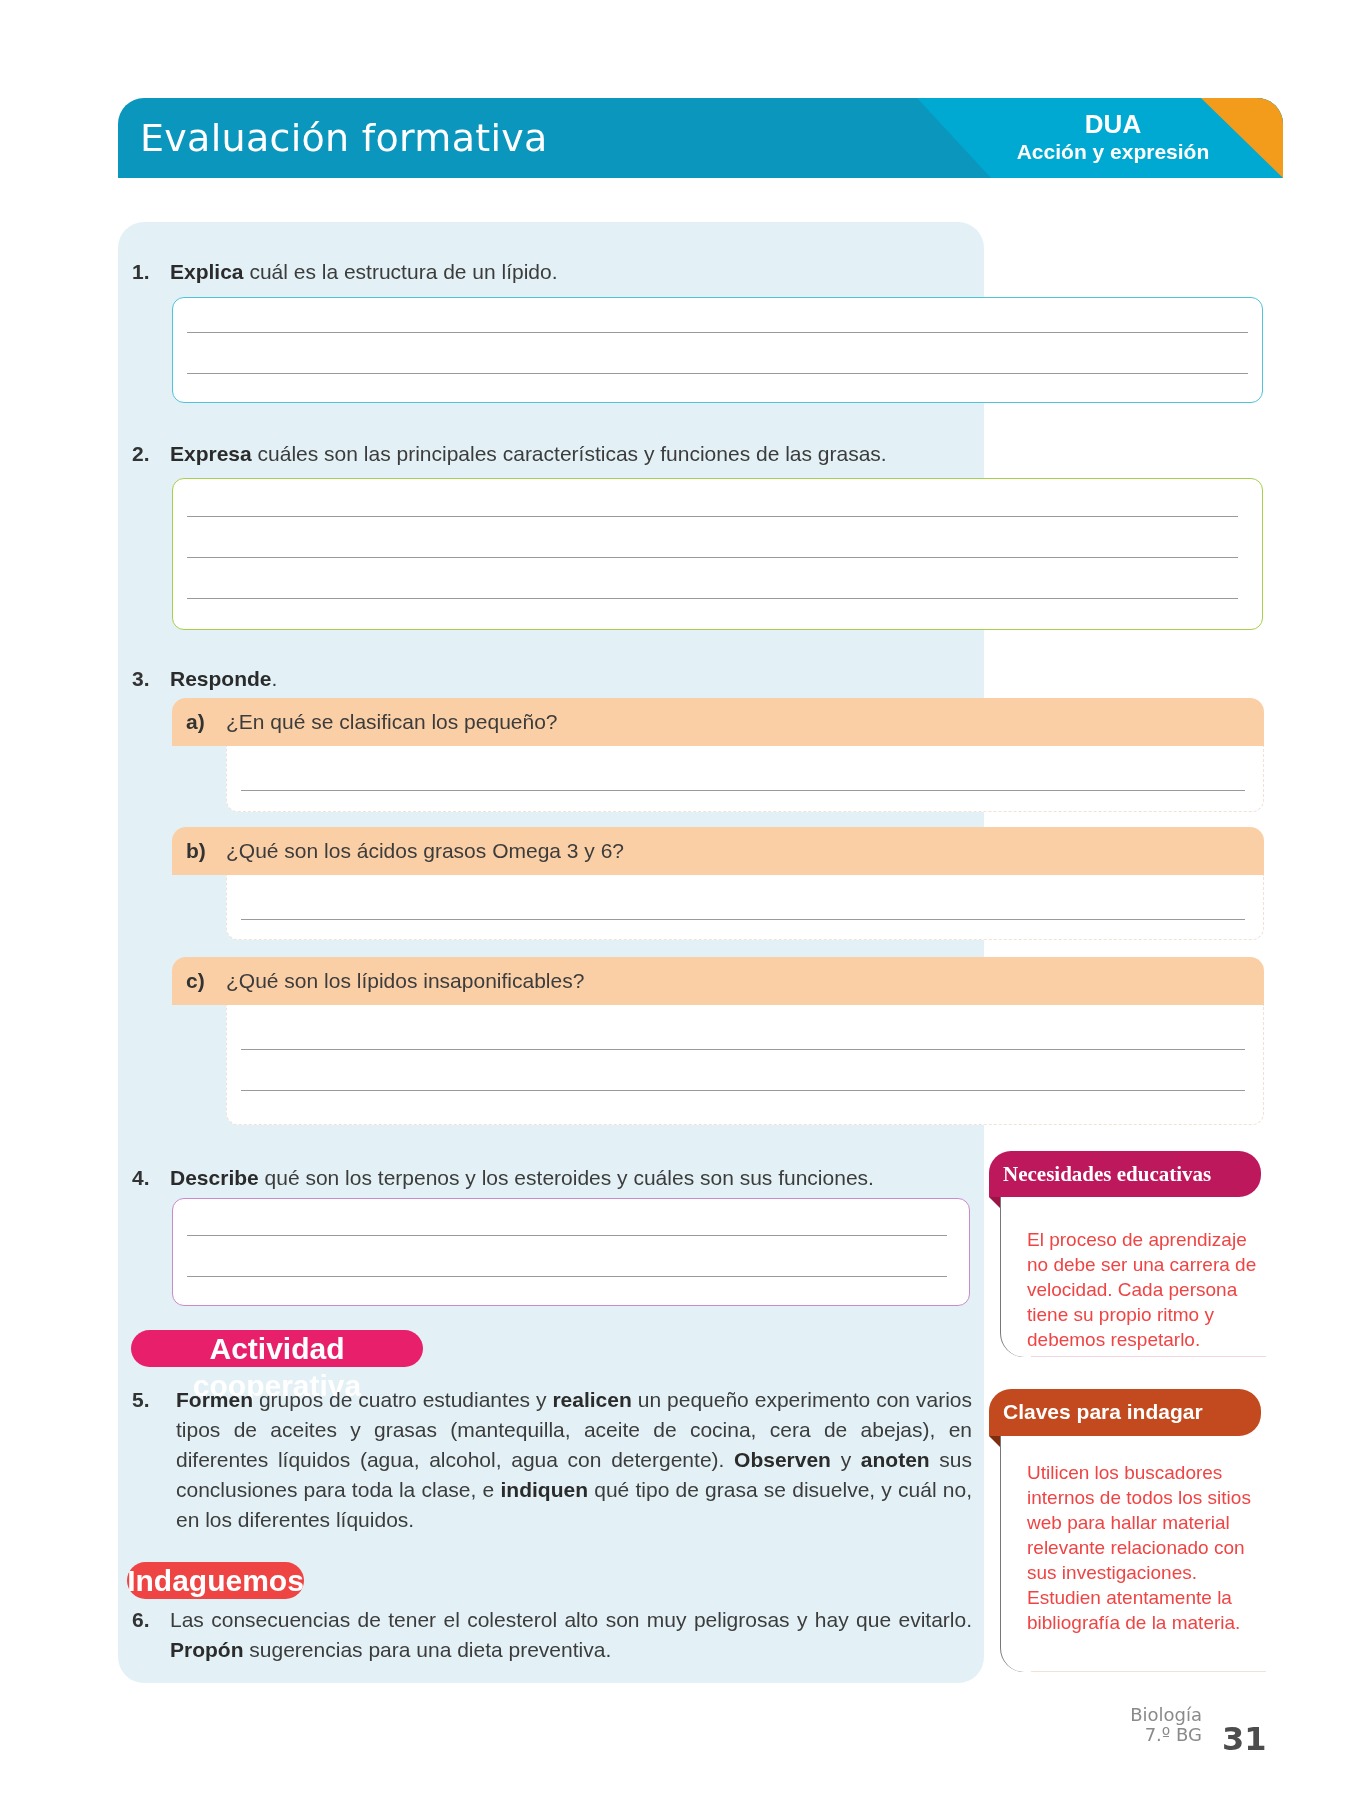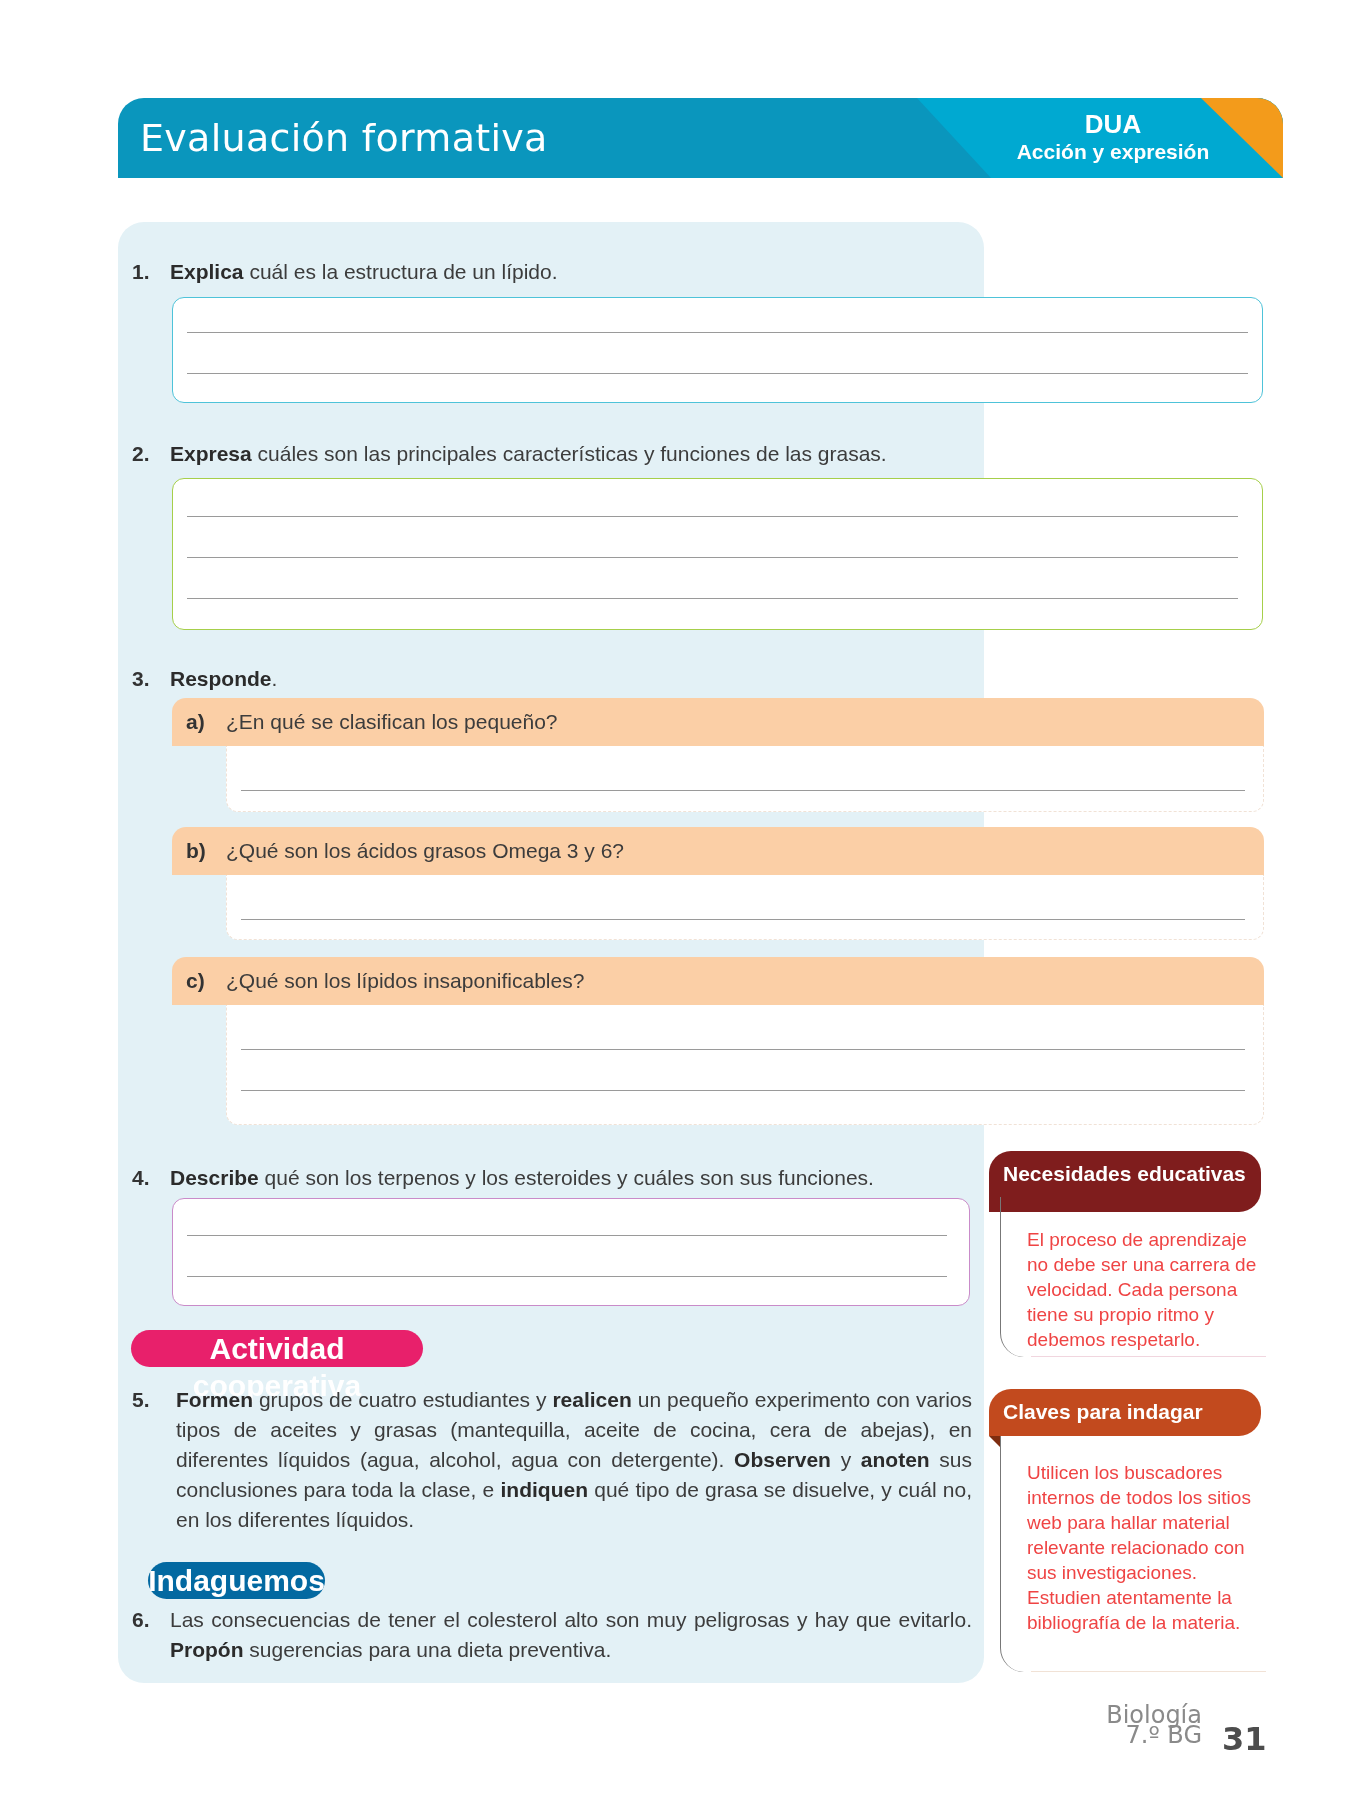--- a/index.html
+++ b/index.html
@@ -22,21 +22,21 @@
   .line{position:absolute;left:14px;right:14px;height:0;border-top:1.5px solid #9a9a9a;}
   .bar{position:absolute;background:#fbcfa6;border-radius:14px 14px 0 0;height:48px;font-size:21px;line-height:48px;color:#3c3c3c;}
   .bar .letter{position:absolute;left:14px;font-weight:bold;color:#333;}
   .bar .txt{position:absolute;left:54px;}
   .ansbox{position:absolute;background:#fff;border:1px dashed #f1e2d6;border-top:none;border-radius:0 0 12px 12px;box-sizing:border-box;}
   .pill{position:absolute;color:#fff;font-weight:bold;font-size:30px;border-radius:20px;text-align:center;}
   .side-label{position:absolute;color:#fff;font-weight:bold;font-size:21px;border-radius:22px 22px 22px 0;padding-left:14px;box-sizing:border-box;line-height:46px;}
   .side-box{position:absolute;border-left:1.5px solid #777;border-bottom-left-radius:24px;font-size:19px;line-height:25px;color:#ef4444;}
   .side-box .bottom-line{position:absolute;left:30px;right:0;bottom:0;height:0;border-top:1px solid #f1d6df;}
   .fold{position:absolute;width:0;height:0;}
-  .footer-sub{position:absolute;text-align:right;color:#8a8a8a;font-size:24px;line-height:20px;font-family:"DejaVu Sans",sans-serif;}
+  .footer-sub{position:absolute;text-align:right;color:#8a8a8a;font-size:18px;line-height:20px;font-family:"DejaVu Sans",sans-serif;}
   .footer-page{position:absolute;color:#4d4d4d;font-weight:bold;font-size:32px;font-family:"DejaVu Sans",sans-serif;margin-top:20px;}
 </style>
 </head>
 <body>
 
 <div class="abs header">
   <div class="tri-light"></div>
   <div class="tri-orange"></div>
   <div class="title">Evaluación formativa</div>
   <div class="dua">DUA</div>
@@ -104,30 +104,30 @@
 </div>
 
 <div class="pill" style="left:131px;top:1330px;width:292px;height:37px;line-height:37px;background:#e8206b;">Actividad cooperativa</div>
 <div class="q" style="left:132px;top:1385px;width:840px;">
   <span class="num">5.</span>
   <span class="body" style="text-align:justify;margin-left:6px;">
     <b>Formen</b><span> grupos de cuatro estudiantes y </span><b>realicen</b><span> un pequeño experimento con varios tipos de aceites y grasas (mantequilla, aceite de cocina, cera de abejas), en diferentes líquidos (agua, alcohol, agua con detergente). </span><b>Observen</b><span> y </span><b>anoten</b><span> sus conclusiones para toda la clase, e </span><b>indiquen</b><span> qué tipo de grasa se disuelve, y cuál no, en los diferentes líquidos.</span>
   </span>
 </div>
 
-<div class="pill" style="left:148px;top:1562px;width:177px;height:37px;line-height:37px;background:#0369a1;">Indaguemos</div>
+<div class="pill" style="left:127px;top:1562px;width:177px;height:37px;line-height:37px;background:#ef4444;">Indaguemos</div>
 <div class="q" style="left:132px;top:1605px;width:840px;">
   <span class="num">6.</span>
   <span class="body" style="text-align:justify;">
     <span>Las consecuencias de tener el colesterol alto son muy peligrosas y hay que evitarlo. </span><b>Propón</b><span> sugerencias para una dieta preventiva.</span>
   </span>
 </div>
 
 <div class="fold" style="left:989px;top:1197px;border-top:12px solid #9c1446;border-left:12px solid transparent;"></div>
-<div class="side-label" style="left:989px;top:1151px;width:272px;height:61px;background:#7f1d1d;">Necesidades educativas</div>
+<div class="side-label" style="left:989px;top:1151px;width:272px;height:46px;background:#be185d;font-family:Liberation Serif, serif;">Necesidades educativas</div>
 <div class="side-box" style="left:1000px;top:1197px;width:265px;height:160px;">
   <div style="position:absolute;left:26px;top:30px;width:240px;">El proceso de aprendizaje no debe ser una carrera de velocidad. Cada persona tiene su propio ritmo y debemos respetarlo.</div>
   <div class="bottom-line"></div>
 </div>
 
 <div class="fold" style="left:989px;top:1436px;border-top:12px solid #7e2d10;border-left:12px solid transparent;"></div>
 <div class="side-label" style="left:989px;top:1389px;width:272px;height:47px;background:#c24a1e;">Claves para indagar</div>
 <div class="side-box" style="left:1000px;top:1436px;width:265px;height:236px;">
   <div style="position:absolute;left:26px;top:24px;width:240px;">Utilicen los buscadores internos de todos los sitios web para hallar material relevante relacionado con sus investigaciones. Estudien atentamente la bibliografía de la materia.</div>
   <div class="bottom-line" style="border-top-color:#f1e2d6;"></div>

